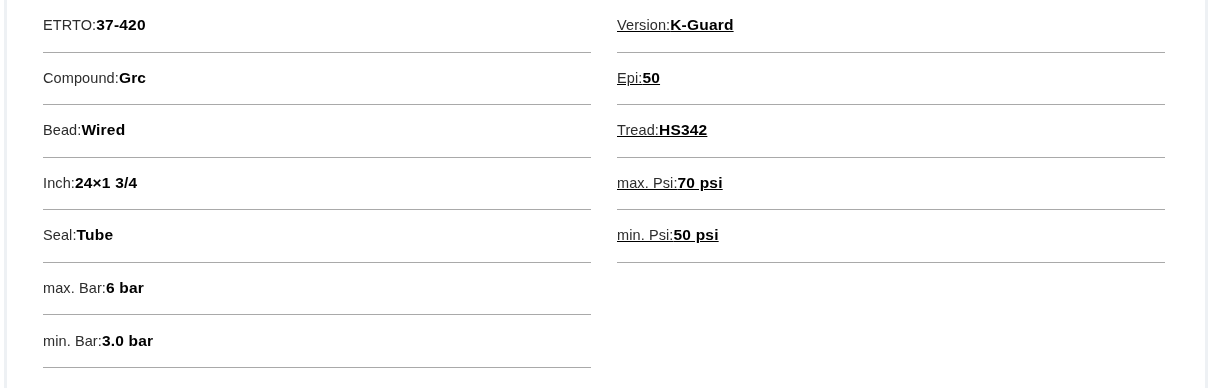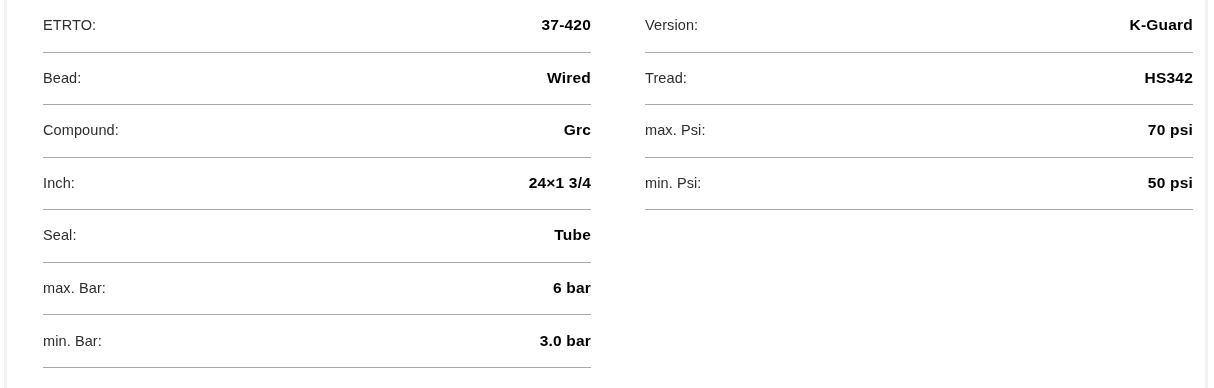--- a/index.html
+++ b/index.html
@@ -41,30 +41,30 @@
   .spec-column {
     display: flex;
     flex-direction: column;
     box-sizing: border-box;
   }
   .spec-column.col-left {
     margin-left: 43px;
     width: 548px;
   }
   .spec-column.col-right {
-    margin-left: 54px;
+    margin-left: 26px;
     width: 548px;
+    text-decoration: underline;
   }
 
   .spec-row {
     height: 52.55px;
     display: flex;
     flex-direction: row;
     align-items: center;
-    justify-content: space-between;
     border-bottom: 1.6px solid #a9a9a9;
     box-sizing: border-box;
     padding-bottom: 1px;
   }
 
   .spec-label {
     font-size: 14.5px;
     font-weight: 400;
     color: #2d2d2d;
     letter-spacing: 0.1px;
@@ -87,26 +87,26 @@
 <div class="page-edge right"></div>
 
 <div class="spec-table">
 
   <div class="spec-column col-left">
     <div class="spec-row">
       <span class="spec-label">ETRTO:</span>
       <span class="spec-value">37-420</span>
     </div>
     <div class="spec-row">
+      <span class="spec-label">Compound:</span>
+      <span class="spec-value">Grc</span>
+    </div>
+    <div class="spec-row">
       <span class="spec-label">Bead:</span>
       <span class="spec-value">Wired</span>
-    </div>
-    <div class="spec-row">
-      <span class="spec-label">Compound:</span>
-      <span class="spec-value">Grc</span>
     </div>
     <div class="spec-row">
       <span class="spec-label">Inch:</span>
       <span class="spec-value">24×1 3/4</span>
     </div>
     <div class="spec-row">
       <span class="spec-label">Seal:</span>
       <span class="spec-value">Tube</span>
     </div>
     <div class="spec-row">
@@ -118,20 +118,24 @@
       <span class="spec-value">3.0 bar</span>
     </div>
   </div>
 
   <div class="spec-column col-right">
     <div class="spec-row">
       <span class="spec-label">Version:</span>
       <span class="spec-value">K-Guard</span>
     </div>
     <div class="spec-row">
+      <span class="spec-label">Epi:</span>
+      <span class="spec-value">50</span>
+    </div>
+    <div class="spec-row">
       <span class="spec-label">Tread:</span>
       <span class="spec-value">HS342</span>
     </div>
     <div class="spec-row">
       <span class="spec-label">max. Psi:</span>
       <span class="spec-value">70 psi</span>
     </div>
     <div class="spec-row">
       <span class="spec-label">min. Psi:</span>
       <span class="spec-value">50 psi</span>

